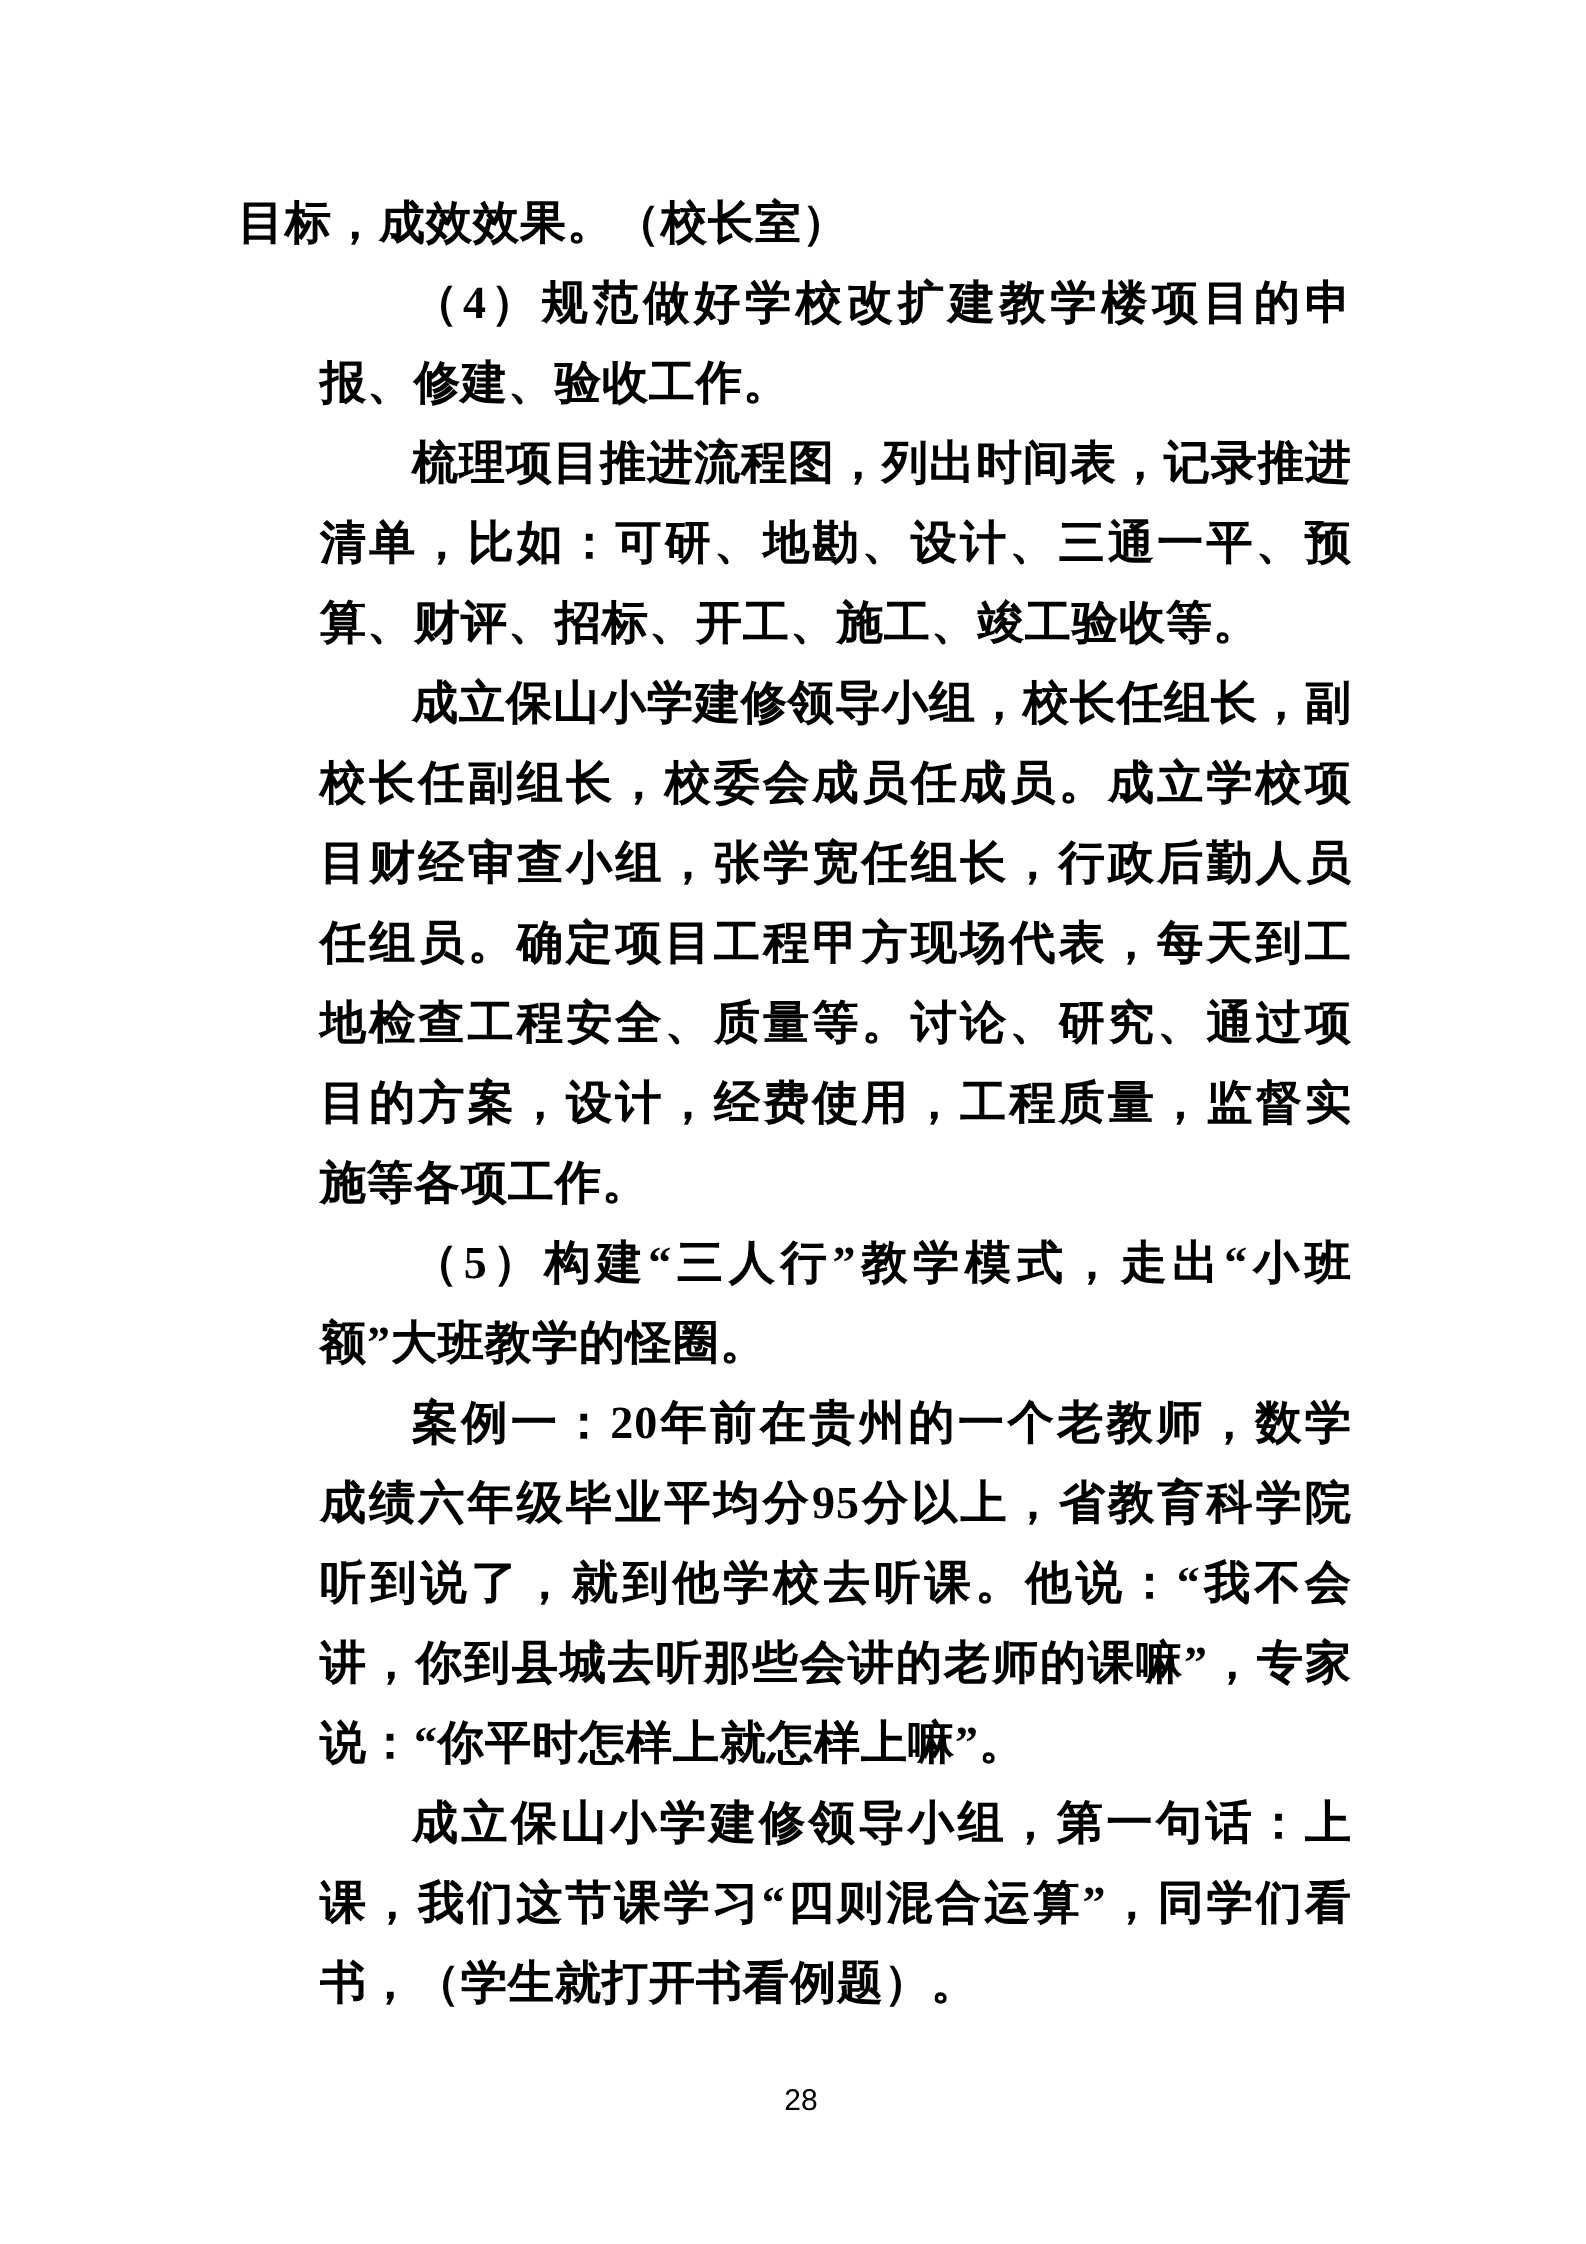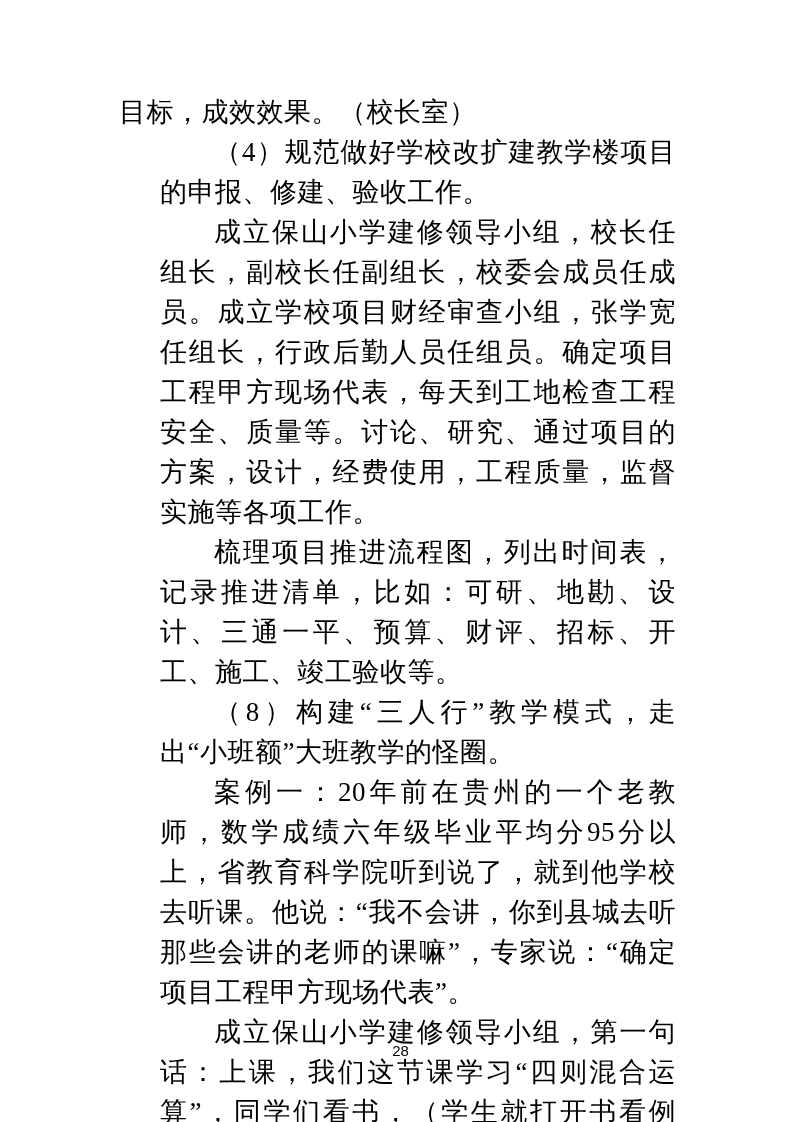--- a/index.html
+++ b/index.html
@@ -17,26 +17,27 @@
     color: #000000;
   }
   .content {
     position: absolute;
     left: 119px;
     top: 92px;
     width: 557px;
   }
   .para {
     margin: 0;
-    font-size: 27px;
+    font-size: 23px;
     line-height: 40px;
     text-align: justify;
     text-justify: inter-ideograph;
     word-break: break-all;
     letter-spacing: 0.5px;
+    font-weight: bold;
   }
   .para.indent {
     text-indent: 2em;
     margin-left: 41px;
   }
   .footer {
     position: absolute;
     left: 4px;
     top: 1042px;
     width: 100%;
@@ -48,22 +49,22 @@
     color: #000000;
   }
 </style>
 </head>
 <body>
 
 <div class="page">
   <div class="content">
     <p class="para">目标，成效效果。（校长室）</p>
     <p class="para indent">（4）规范做好学校改扩建教学楼项目的申报、修建、验收工作。</p>
+    <p class="para indent">梳理项目推进流程图，列出时间表，记录推进清单，比如：可研、地勘、设计、三通一平、预算、财评、招标、开工、施工、竣工验收等。</p>
     <p class="para indent">成立保山小学建修领导小组，校长任组长，副校长任副组长，校委会成员任成员。成立学校项目财经审查小组，张学宽任组长，行政后勤人员任组员。确定项目工程甲方现场代表，每天到工地检查工程安全、质量等。讨论、研究、通过项目的方案，设计，经费使用，工程质量，监督实施等各项工作。</p>
-    <p class="para indent">梳理项目推进流程图，列出时间表，记录推进清单，比如：可研、地勘、设计、三通一平、预算、财评、招标、开工、施工、竣工验收等。</p>
-    <p class="para indent">（8）构建“三人行”教学模式，走出“小班额”大班教学的怪圈。</p>
-    <p class="para indent">案例一：20年前在贵州的一个老教师，数学成绩六年级毕业平均分95分以上，省教育科学院听到说了，就到他学校去听课。他说：“我不会讲，你到县城去听那些会讲的老师的课嘛”，专家说：“确定项目工程甲方现场代表”。</p>
+    <p class="para indent">（5）构建“三人行”教学模式，走出“小班额”大班教学的怪圈。</p>
+    <p class="para indent">案例一：20年前在贵州的一个老教师，数学成绩六年级毕业平均分95分以上，省教育科学院听到说了，就到他学校去听课。他说：“我不会讲，你到县城去听那些会讲的老师的课嘛”，专家说：“你平时怎样上就怎样上嘛”。</p>
     <p class="para indent">成立保山小学建修领导小组，第一句话：上课，我们这节课学习“四则混合运算”，同学们看书，（学生就打开书看例题）。</p>
   </div>
   <div class="footer">
     <span class="page-number">28</span>
   </div>
 </div>
 
 </body></html>

